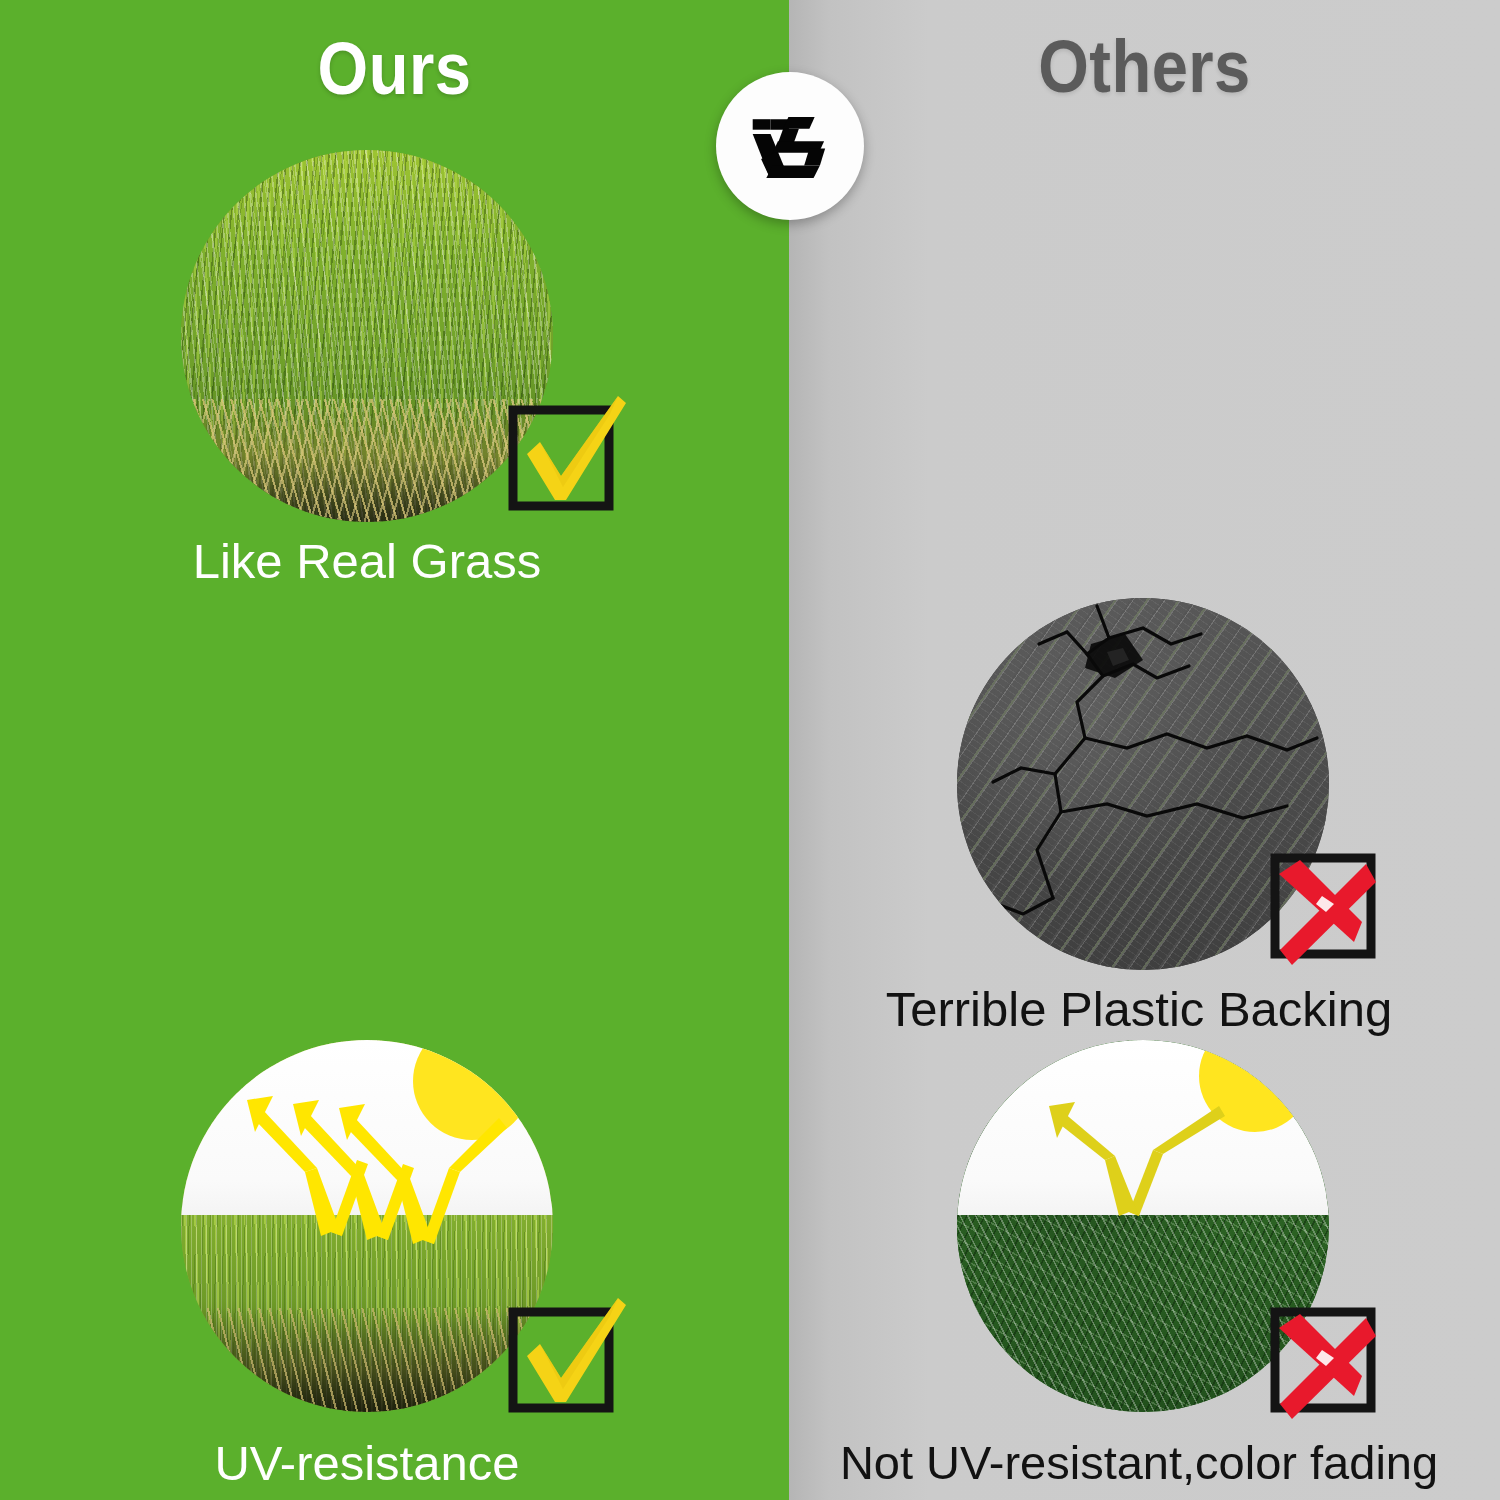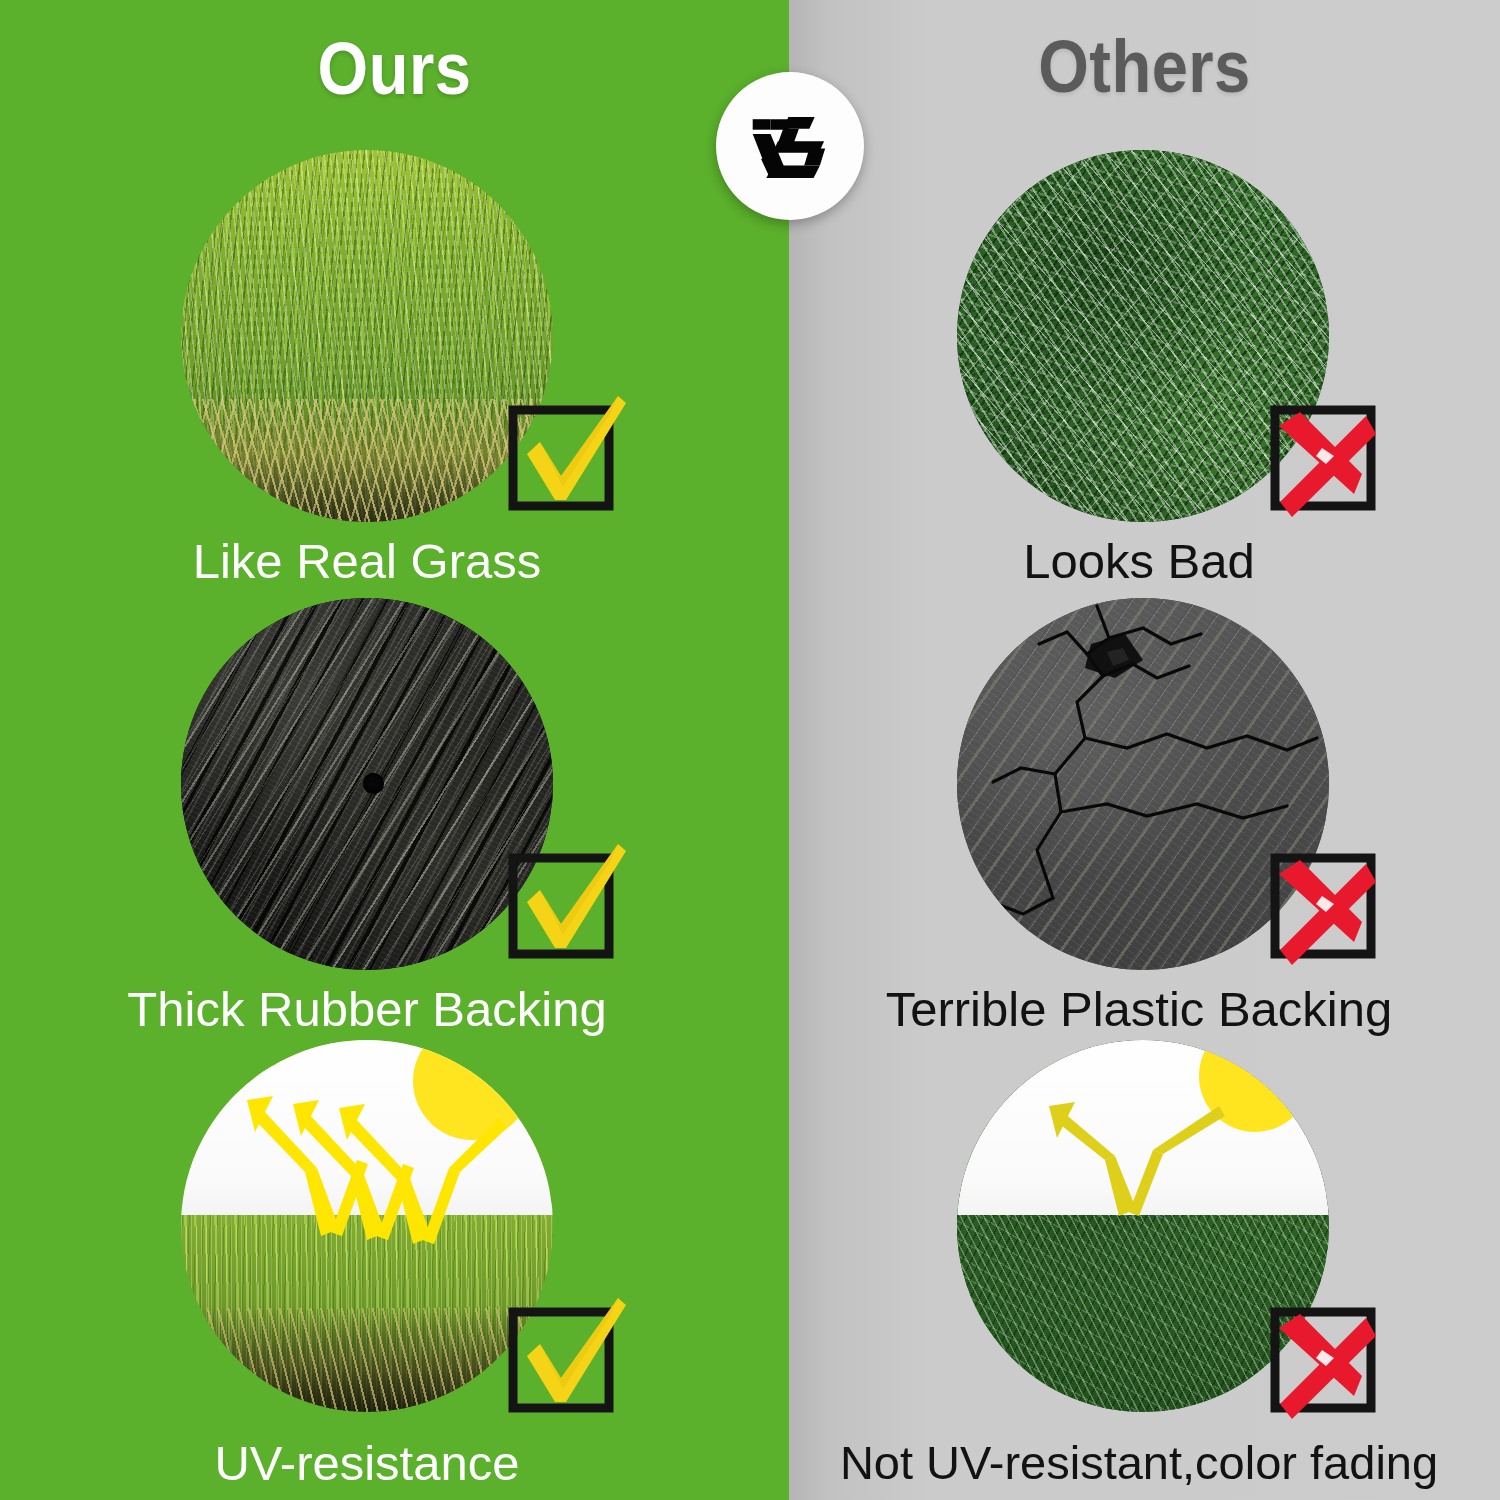--- a/index.html
+++ b/index.html
@@ -215,60 +215,24 @@
           <svg viewBox="0 0 130 130" aria-hidden="true">
             <rect x="13" y="20" width="96" height="96" fill="none" stroke="#141414" stroke-width="9"></rect>
             <path d="M27 64 L40 52 L61 86 L118 6 L126 13 L66 110 L55 110 Z" fill="#f5d316"></path>
             <path d="M40 52 L61 86 L118 6 L110 24 L63 97 Z" fill="#e8c410" opacity=".55"></path>
           </svg>
         </span>
       </div>
       <div class="caption">Like Real Grass</div>
     </div>
 
-    <div class="cell right">
-      <div class="circle-wrap">
-        <div class="tex grass-bad">
-            <div class="spark"></div>
-          </div>
-      </div>
-      <div class="mark">
-        <span>
-          <svg viewBox="0 0 130 130" aria-hidden="true">
-            <rect x="13" y="20" width="96" height="96" fill="none" stroke="#141414" stroke-width="9"></rect>
-            <path d="M17 36 L38 22 L100 84 L92 104 Z" fill="#e8192c"></path>
-            <path d="M104 26 L114 44 L30 127 L18 112 Z" fill="#e8192c"></path>
-            <path d="M60 58 L72 66 L64 74 L54 66 Z" fill="#ffffff" opacity=".9"></path>
-          </svg>
-        </span>
-      </div>
-      <div class="caption">Looks Bad</div>
-    </div>
   </div>
 
   <div class="row" id="row-2">
 
-    <div class="cell left">
-      <div class="circle-wrap">
-        <div class="tex rubber">
-          <div class="grit"></div>
-          <div class="hole"></div>
-        </div>
-      </div>
-      <div class="mark">
-        <span>
-          <svg viewBox="0 0 130 130" aria-hidden="true">
-            <rect x="13" y="20" width="96" height="96" fill="none" stroke="#141414" stroke-width="9"></rect>
-            <path d="M27 64 L40 52 L61 86 L118 6 L126 13 L66 110 L55 110 Z" fill="#f5d316"></path>
-            <path d="M40 52 L61 86 L118 6 L110 24 L63 97 Z" fill="#e8c410" opacity=".55"></path>
-          </svg>
-        </span>
-      </div>
-      <div class="caption">Thick Rubber Backing</div>
-    </div>
 
     <div class="cell right">
       <div class="circle-wrap">
         <div class="tex plastic">
           <div class="mold"></div>
           <svg class="cracks" viewBox="0 0 372 372" preserveAspectRatio="none" aria-hidden="true">
             <g stroke="#090909" fill="none" stroke-width="3.2" stroke-linecap="round">
               <path d="M140 8 L152 40 L130 56 L146 78 L120 104 L128 140 L98 176 L104 214 L80 252 L96 300"></path>
               <path d="M152 40 L186 30 L214 46 L244 36"></path>
               <path d="M146 78 L176 66 L200 80 L232 68"></path>

